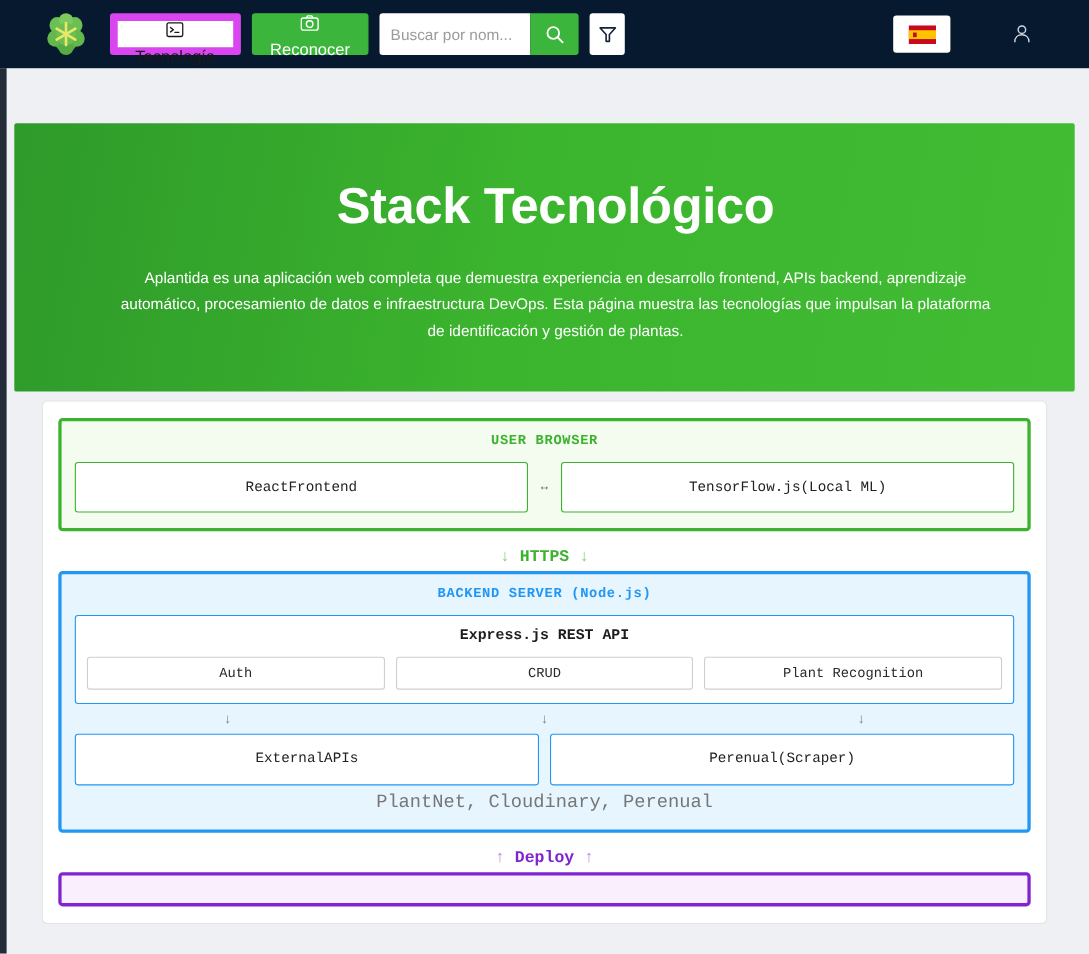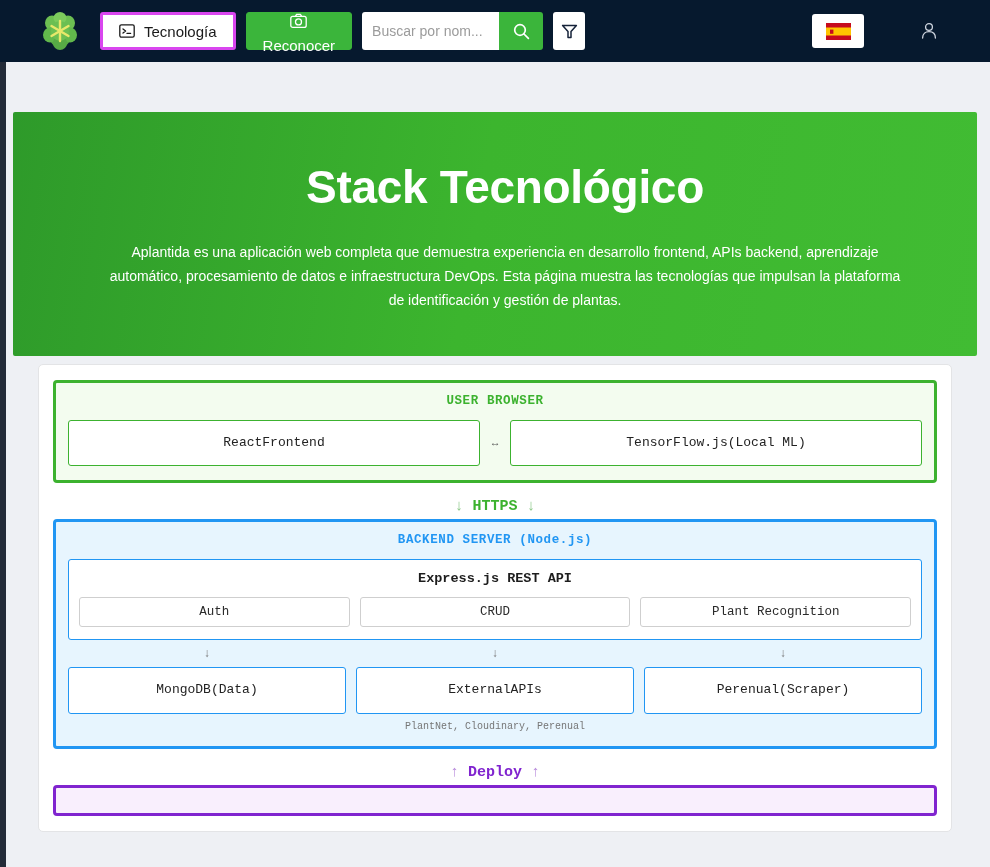--- a/index.html
+++ b/index.html
@@ -33,21 +33,21 @@
   .logo svg { display: block; }
 
   .nav-btn {
     display: inline-flex; align-items: center; gap: 9px;
     height: 38px; padding: 0 16px;
     border-radius: 3px;
     font-size: 15px; line-height: 1;
     cursor: pointer; user-select: none;
     white-space: nowrap;
   }
-  .nav-btn.light { background: #ffffff; color: #1a1a1a; border: 3px solid #d946ef; }
+  .nav-btn.light { background: #ffffff; color: #1a1a1a; border: 7px solid #d946ef; flex-direction: column; }
   .nav-btn.green { background: #3bb53b; color: #ffffff; border: 1px solid #3bb53b; margin-left: 10px; flex-direction: column; }
   .nav-btn svg { flex: none; }
 
   .searchwrap {
     display: flex; align-items: stretch; height: 38px;
     margin-left: 10px;
   }
   .search-input {
     width: 137px; height: 38px;
     border: none; outline: none;
@@ -166,21 +166,21 @@
   }
 
   .arrow-row { display: flex; gap: 10px; padding: 7px 0 6px 0; }
   .arrow-cell { flex: 1; text-align: center; color: #7a7a7a; font-size: 12px;
     font-family: "Liberation Mono", monospace; }
 
   .store-row { display: flex; gap: 10px; }
   .store-row .node { flex: 1; }
 
   .caption {
-    text-align: center; font-size: 10px; color: #767676;
+    text-align: center; font-size: 17px; color: #767676;
     padding-top: 7px;
     font-family: "Liberation Mono", monospace;
   }
 </style>
 </head>
 <body>
 
 <div class="page-edge"></div>
 
 <div class="navbar">
@@ -300,24 +300,20 @@
       </div>
 
       <div class="arrow-row">
         <div class="arrow-cell">↓</div>
         <div class="arrow-cell">↓</div>
         <div class="arrow-cell">↓</div>
       </div>
 
       <div class="store-row">
         <div class="node blue">
-          <span>MongoDB</span>
-          <span>(Data)</span>
-        </div>
-        <div class="node blue">
           <span>External</span>
           <span>APIs</span>
         </div>
         <div class="node blue">
           <span>Perenual</span>
           <span>(Scraper)</span>
         </div>
       </div>
 
       <div class="caption">PlantNet, Cloudinary, Perenual</div>

